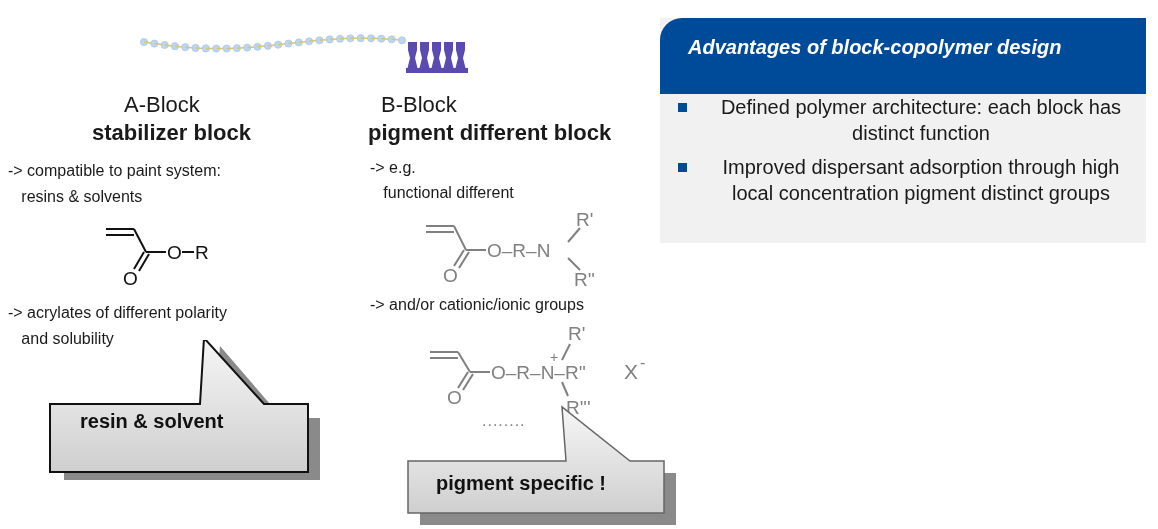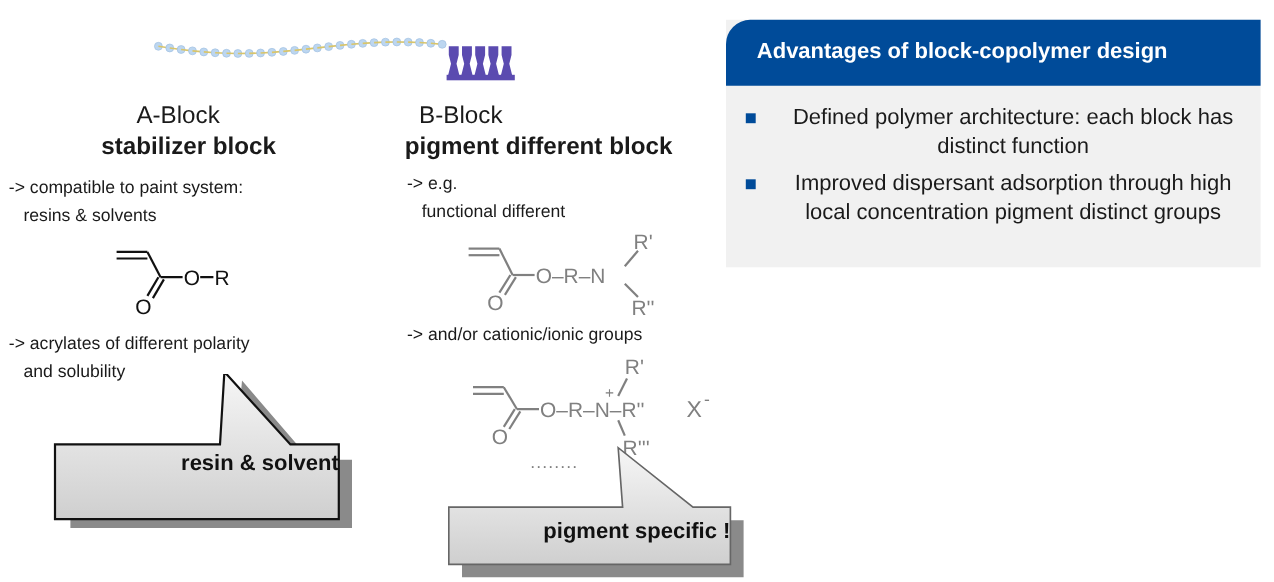--- a/index.html
+++ b/index.html
@@ -3,24 +3,24 @@
 <meta charset="utf-8">
 <style>
   html, body { margin: 0; padding: 0; background: #ffffff; }
   body { width: 1158px; height: 529px; position: relative; overflow: hidden;
          font-family: "Liberation Sans", sans-serif; color: #1a1a1a; }
   .abs { position: absolute; }
   .blk-title { font-weight: normal; font-size: 22px; }
   .blk-sub { font-size: 22px; font-weight: bold; }
   .txt { font-size: 16px; line-height: 25px; white-space: pre; }
   svg text { font-family: "Liberation Sans", sans-serif; }
-  .callout-text { font-weight: bold; font-size: 20px; text-align: right; line-height: 26px; color: #111; }
+  .callout-text { font-weight: bold; font-size: 20px; text-align: left; line-height: 26px; color: #111; padding-left: 28px; }
   .panel { left: 660px; top: 18px; width: 486px; height: 225px; background: #f1f1f1; }
-  .panel-head { position: absolute; left: 0; top: 0; width: 486px; height: 60px;
-                background: #004b99; border-top-left-radius: 22px; }
+  .panel-head { position: absolute; left: 0; top: 0; width: 486px; height: 76px;
+                background: #004b99; border-top-left-radius: 22px; font-style: italic; }
   .panel-title { position: absolute; left: 28px; top: 18px; color: #fff; font-weight: bold; font-size: 20px; }
   .bullet { position: absolute; left: 18px; width: 460px; font-size: 20px; line-height: 26px; }
   .bullet .sq { position: absolute; left: 0; top: 9px; width: 9px; height: 9px; background: #004b99; }
   .bullet .bt { position: absolute; left: 28px; top: 0; width: 430px; text-align: center; }
 </style>
 </head>
 <body>
 
 <svg class="abs" style="left:130px;top:20px" width="350" height="70" viewBox="0 0 350 70">
   <g id="beads">

